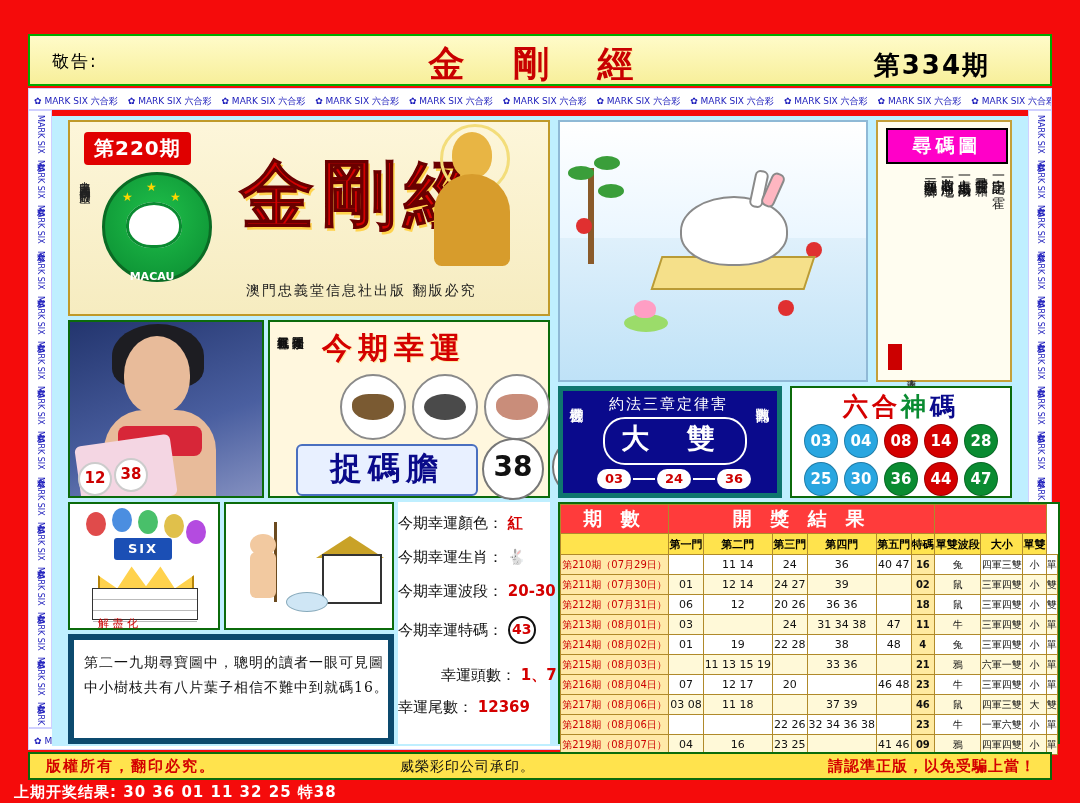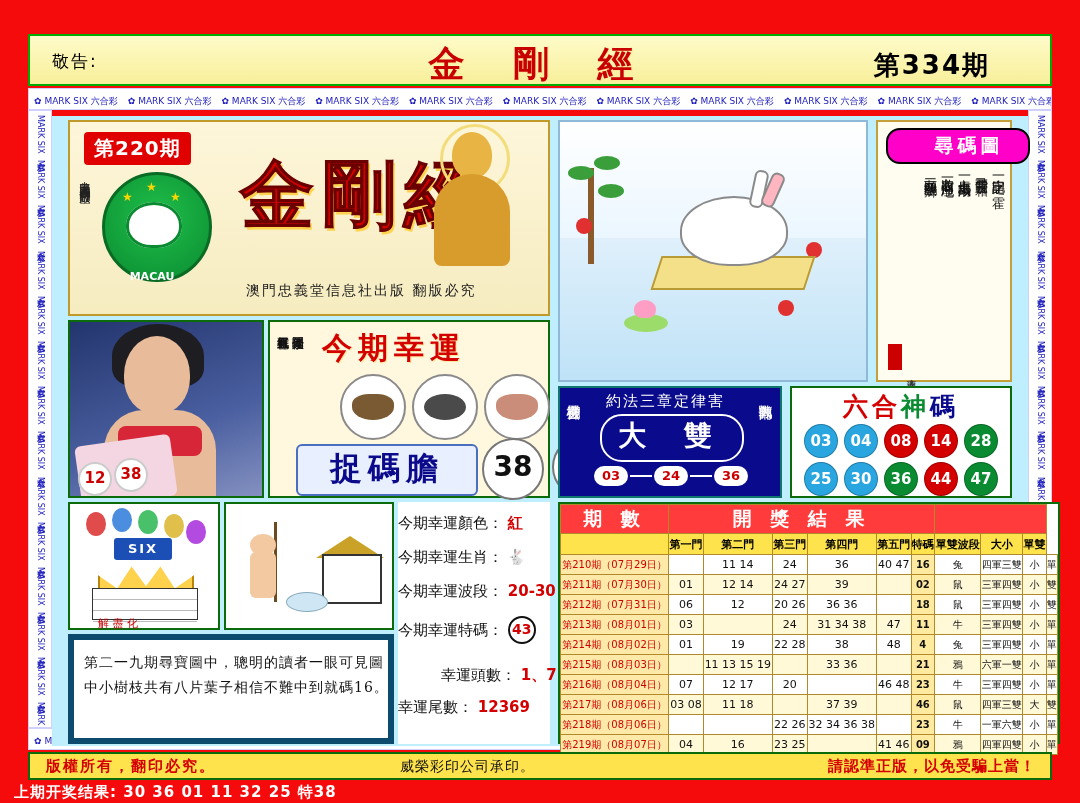--- a/index.html
+++ b/index.html
@@ -61,22 +61,22 @@
   .rabbit:after{content:"";position:absolute;left:84px;top:-26px;width:10px;height:32px;background:#ffb6c1;border:2px solid #8a8a8a;border-radius:6px;transform:rotate(24deg);}
   .raft{position:absolute;left:96px;top:134px;width:150px;height:30px;background:#f5e08a;border:2px solid #b99b36;transform:skewX(-18deg);}
   .tree{position:absolute;left:28px;top:46px;width:6px;height:96px;background:#8a5a2a;}
   .leaf{position:absolute;width:26px;height:14px;background:#3a9e3a;border-radius:50%;}
   .lily{position:absolute;left:64px;top:192px;width:44px;height:18px;background:#9bdc6a;border-radius:50%;}
   .flower{position:absolute;left:74px;top:178px;width:22px;height:18px;background:#ff9ec4;border-radius:50% 50% 40% 40%;}
   .apple{position:absolute;width:16px;height:16px;border-radius:50%;background:#e03030;}
 
   
   #xunmaPanel{left:824px;top:4px;width:136px;height:262px;background:#fffdf0;border:2px solid #c4a03a;}
-  .xunma-title{position:absolute;left:8px;top:6px;width:118px;height:32px;background:#ff00c8;border:2px solid #000;border-radius:14px;
-      color:#fff;font-size:19px;font-weight:bold;text-align:center;line-height:30px;letter-spacing:4px;padding-left:22px;}
+  .xunma-title{position:absolute;left:8px;top:6px;width:118px;height:32px;background:#ff00c8;border:2px solid #000;border-radius:0;
+      color:#fff;font-size:19px;font-weight:bold;text-align:center;line-height:30px;letter-spacing:4px;}
   .xunma-poem{position:absolute;left:6px;top:46px;width:122px;height:180px;display:flex;flex-direction:row-reverse;justify-content:flex-start;gap:2px;}
   .xunma-poem .col{writing-mode:vertical-rl;font-size:13px;line-height:15px;color:#111;letter-spacing:1px;
       font-family:"DejaVu Serif","Liberation Serif",serif;}
   .seal{position:absolute;left:10px;bottom:10px;width:14px;height:26px;background:#cc0000;}
   .sealtxt{position:absolute;left:26px;bottom:8px;writing-mode:vertical-rl;font-size:10px;color:#333;}
 
   
   #girlPanel{left:16px;top:204px;width:196px;height:178px;background:#1b2a5a;border:2px solid #0b6b0b;overflow:hidden;}
   .girlbg{position:absolute;inset:0;background:linear-gradient(160deg,#23356e,#4a5fa0 60%,#8490c0);}
   .girlface{position:absolute;left:54px;top:14px;width:66px;height:78px;border-radius:50% 50% 46% 46%;background:#e8bb9a;}
@@ -95,21 +95,21 @@
   .luck-vert span{writing-mode:vertical-rl;font-size:12px;color:#111;line-height:14px;}
   .zodiac-circle{position:absolute;top:52px;width:62px;height:62px;border-radius:50%;border:2px solid #8a8a8a;background:#fff;overflow:hidden;}
   .zodiac-circle .animal{position:absolute;left:10px;top:18px;width:42px;height:26px;border-radius:40% 40% 50% 50%;}
   .zhuo{position:absolute;left:26px;top:122px;width:178px;height:48px;background:#e8f0ff;border:2px solid #4a6fbf;border-radius:6px;
       font-size:32px;font-weight:bold;color:#0a0a8a;text-align:center;line-height:44px;letter-spacing:6px;
       font-family:"DejaVu Serif","Liberation Serif",serif;}
   .bigball{position:absolute;top:116px;width:58px;height:58px;border-radius:50%;background:#fff;border:2px solid #777;
       font-size:28px;font-weight:bold;color:#111;text-align:center;line-height:54px;}
 
   
-  #yuePanel{left:506px;top:270px;width:224px;height:112px;background:#0a0a8c;border:2px solid #0f766e;}
+  #yuePanel{left:506px;top:270px;width:224px;height:112px;background:#0a0a8c;border:5px solid #0f766e;}
   .yue-head{position:absolute;left:46px;top:4px;font-size:15px;color:#fff;letter-spacing:2px;}
   .yue-vert{position:absolute;writing-mode:vertical-rl;font-size:14px;color:#fff;line-height:16px;}
   .yue-box{position:absolute;left:40px;top:26px;width:140px;height:44px;border:2px solid #fff;border-radius:22px;background:#0a0a8c;
       color:#fff;font-size:28px;font-weight:bold;text-align:center;line-height:40px;letter-spacing:14px;
       font-family:"DejaVu Serif","Liberation Serif",serif;}
   .yue-nums{position:absolute;left:34px;top:78px;width:154px;display:flex;align-items:center;justify-content:space-between;}
   .yue-nums .n{width:34px;height:20px;border-radius:10px;background:#fff;color:#c00;font-size:13px;text-align:center;line-height:20px;font-weight:bold;}
   .yue-nums .dash{flex:1;height:2px;background:#fff;margin:0 2px;}
 
   

